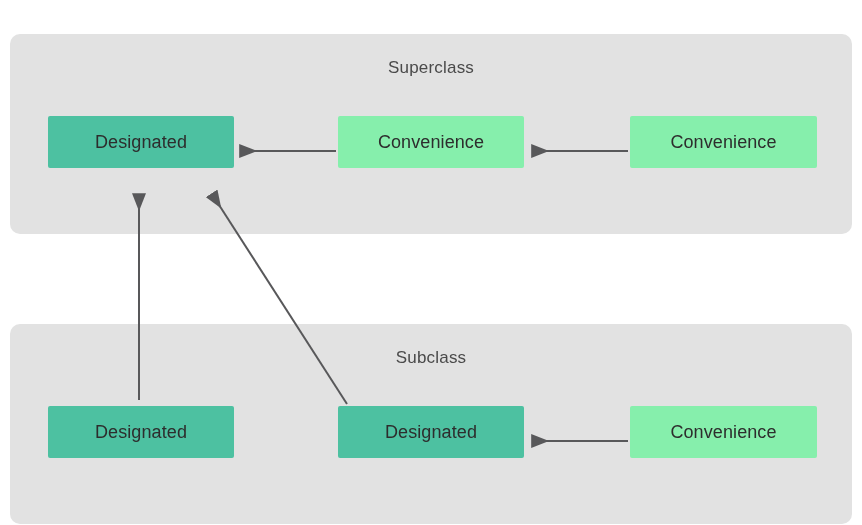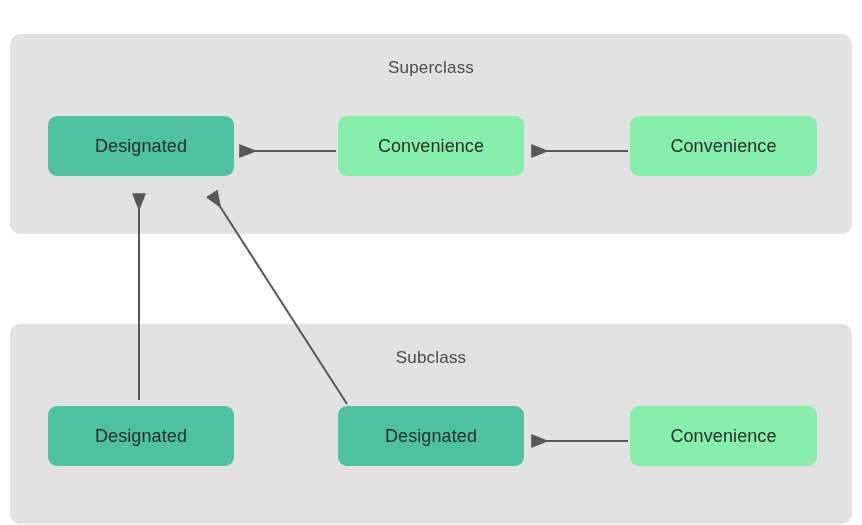--- a/index.html
+++ b/index.html
@@ -44,28 +44,28 @@
     left: 0;
     width: 100%;
     top: 24px;
     text-align: center;
     font-size: 17px;
     color: #4a4a4a;
     letter-spacing: 0.2px;
   }
   .node {
     position: absolute;
-    border-radius: 9px;
+    border-radius: 2px;
     display: flex;
     align-items: center;
     justify-content: center;
     font-size: 18px;
     color: #2d2d2d;
     letter-spacing: 0.1px;
-    height: 60px;
+    height: 52px;
   }
   .node.green { background: #4dc1a1; }
   .node.orange { background: #86efac; }
 
   
   #node-super-designated { left: 48px;  top: 100px; width: 186px; }
   #node-super-convenience-1 { left: 338px; top: 100px; width: 186px; }
   #node-super-convenience-2 { left: 630px; top: 100px; width: 187px; }
 
   

